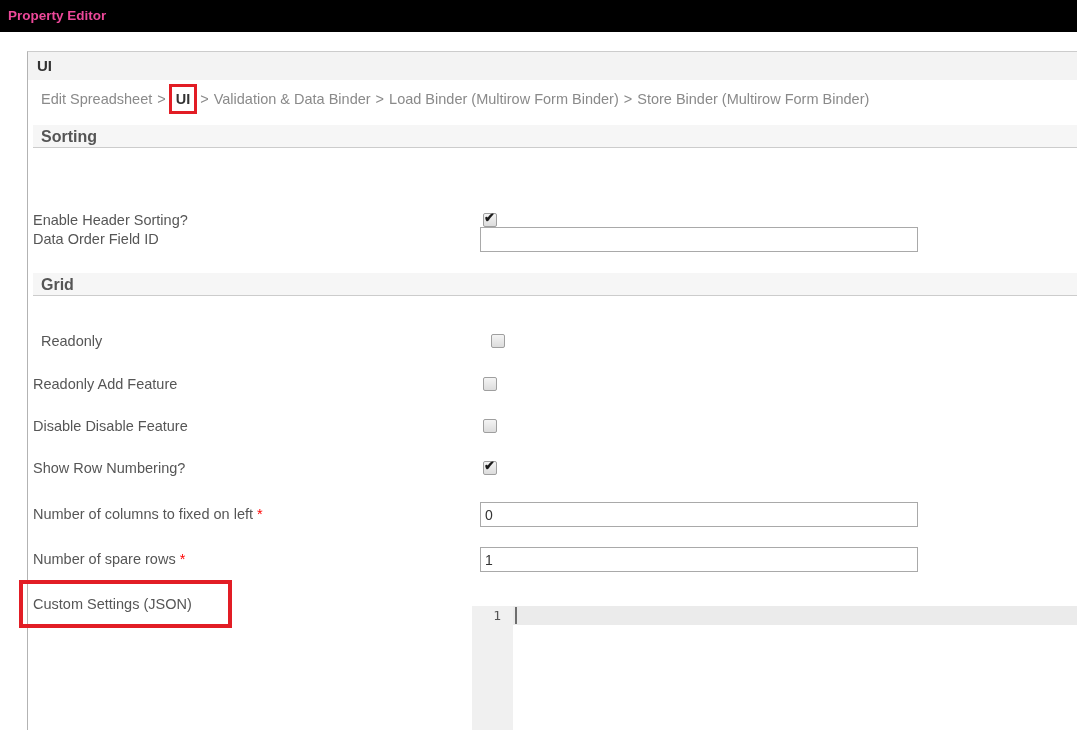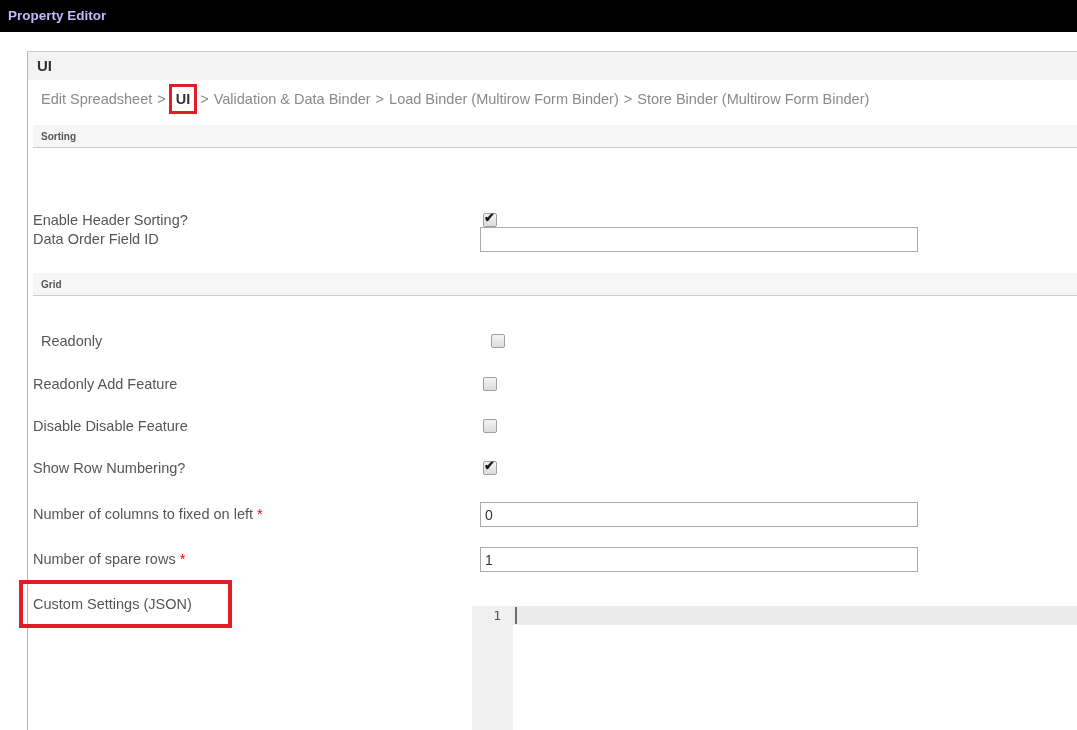--- a/index.html
+++ b/index.html
@@ -7,21 +7,21 @@
     width: 1077px; height: 730px;
     background: #ffffff;
     font-family: "Liberation Sans", sans-serif;
     overflow: hidden;
     position: relative;
   }
   
   .titlebar {
     position: absolute; left: 0; top: 0; right: 0; height: 32px;
     background: #000000;
-    color: #c4b5fd;
+    color: #ec4899;
     font-size: 13.5px; font-weight: bold;
     line-height: 32px;
     padding-left: 8px;
   }
   
   .panel {
     position: absolute; left: 27px; top: 51px; right: 0; bottom: 0;
     border-left: 1px solid #b3b3b3;
     border-top: 1px solid #cccccc;
     background: #ffffff;
@@ -47,21 +47,21 @@
     font-weight: bold; color: #333333;
     border: 3px solid #e21d25;
     padding: 4px 4px;
     margin: 0 1px;
   }
   
   .section-band {
     position: absolute; left: 5px; right: 0; height: 23px;
     background: #f6f6f6;
     border-bottom: 1px solid #cccccc;
-    font-size: 10px; font-weight: bold; color: #555555;
+    font-size: 16px; font-weight: bold; color: #555555;
     line-height: 23px; padding-left: 8px;
   }
   .band-sorting { top: 73px; }
   .band-grid { top: 221px; }
   
   .row {
     position: absolute; left: 5px; right: 0; height: 30px;
   }
   .row .lbl {
     position: absolute; left: 0; top: 0; height: 30px;

